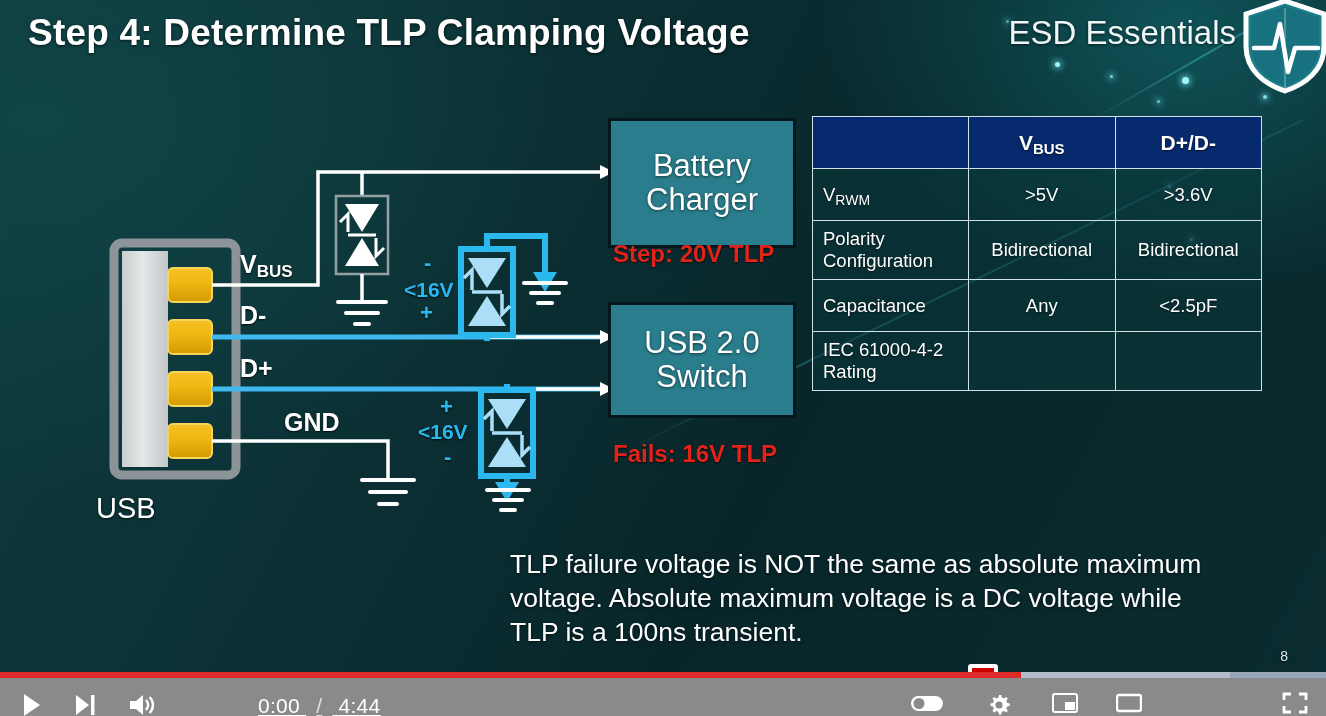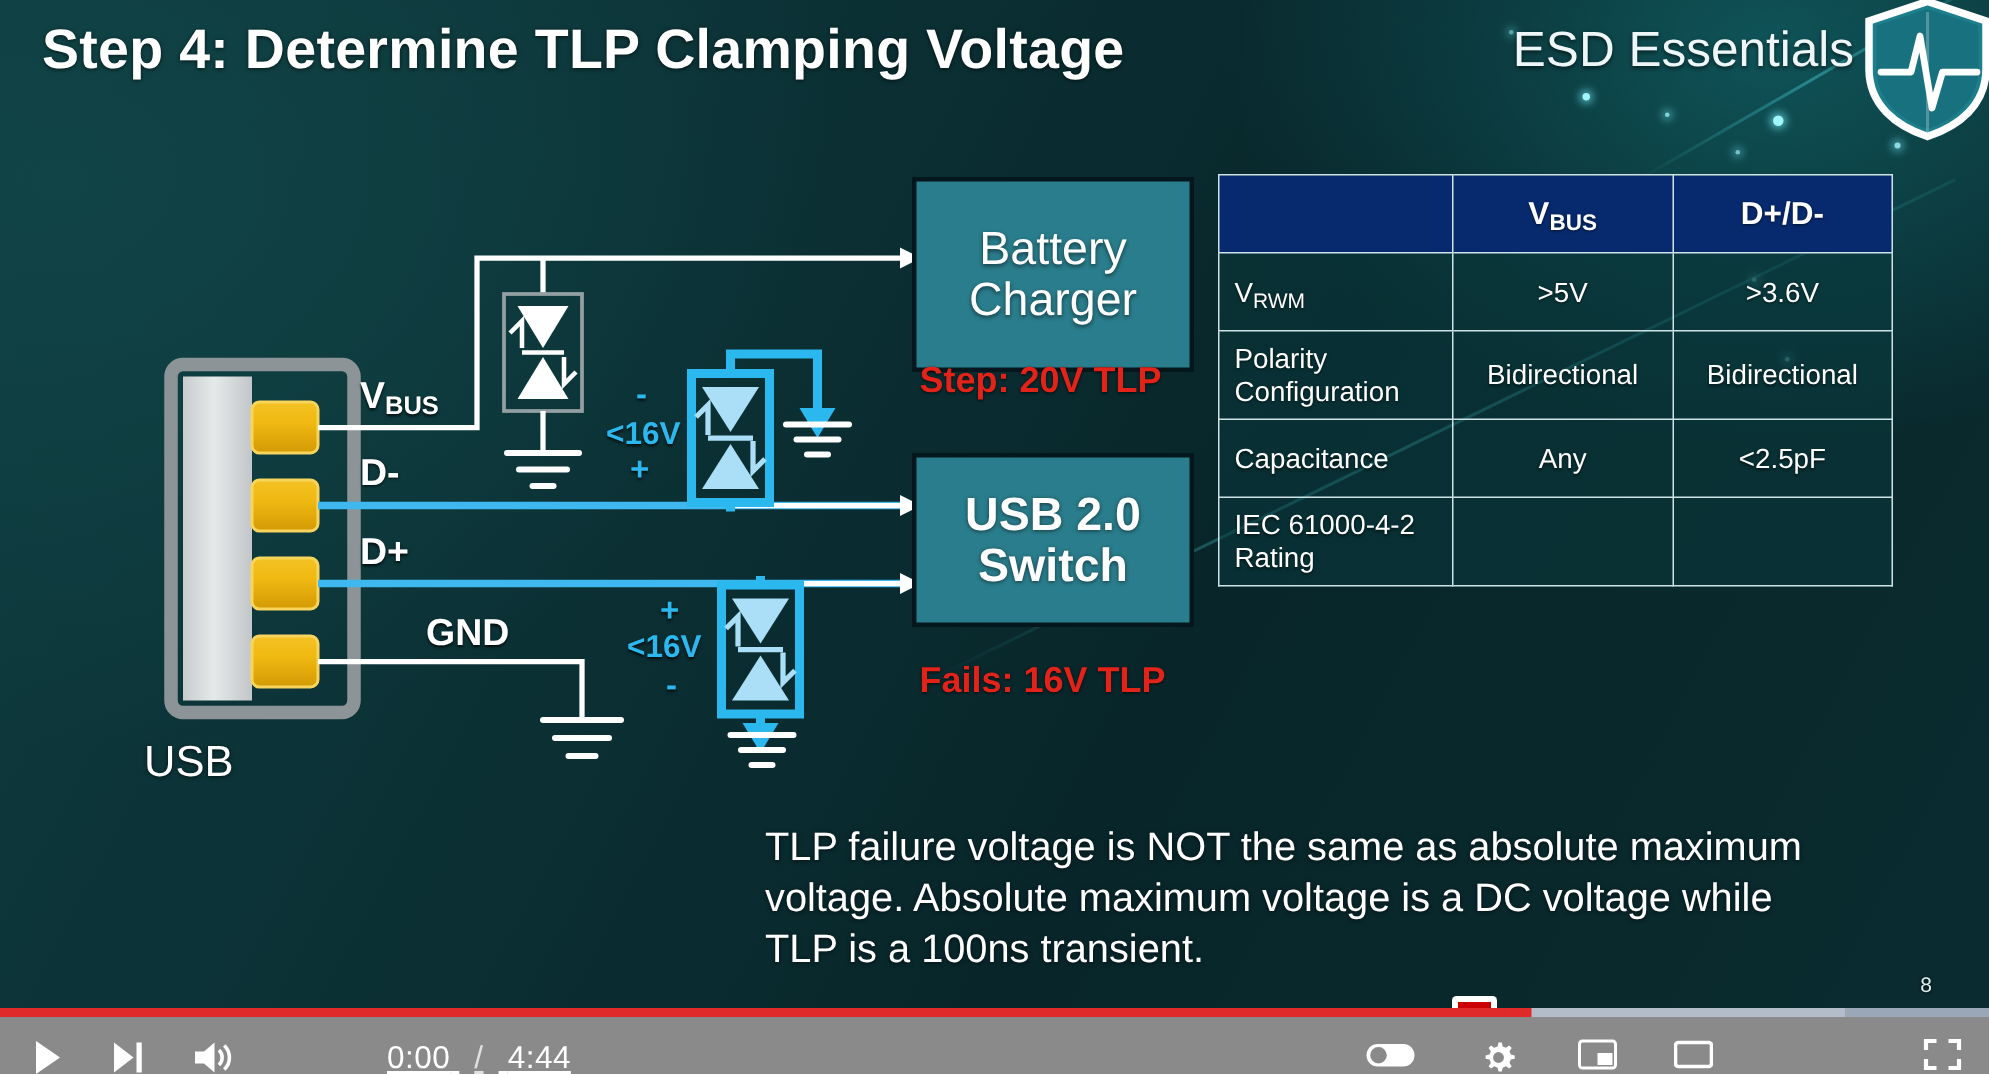--- a/index.html
+++ b/index.html
@@ -251,21 +251,21 @@
     </div>
 
     <div class="blk" style="left:608px; top:118px; width:188px; height:130px;">
       <div>
         <div>Battery</div>
         <div>Charger</div>
       </div>
     </div>
     <div class="fails" style="left:613px; top:240px;">Step: 20V TLP</div>
 
-    <div class="blk" style="left:608px; top:302px; width:188px; height:116px;font-weight:bold;">
+    <div class="blk" style="left:608px; top:302px; width:188px; height:116px;">
       <div>
         <div>USB 2.0</div>
         <div>Switch</div>
       </div>
     </div>
     <div class="fails" style="left:613px; top:440px;">Fails: 16V TLP</div>
 
     <table id="tbl">
       <thead>
         <tr>

